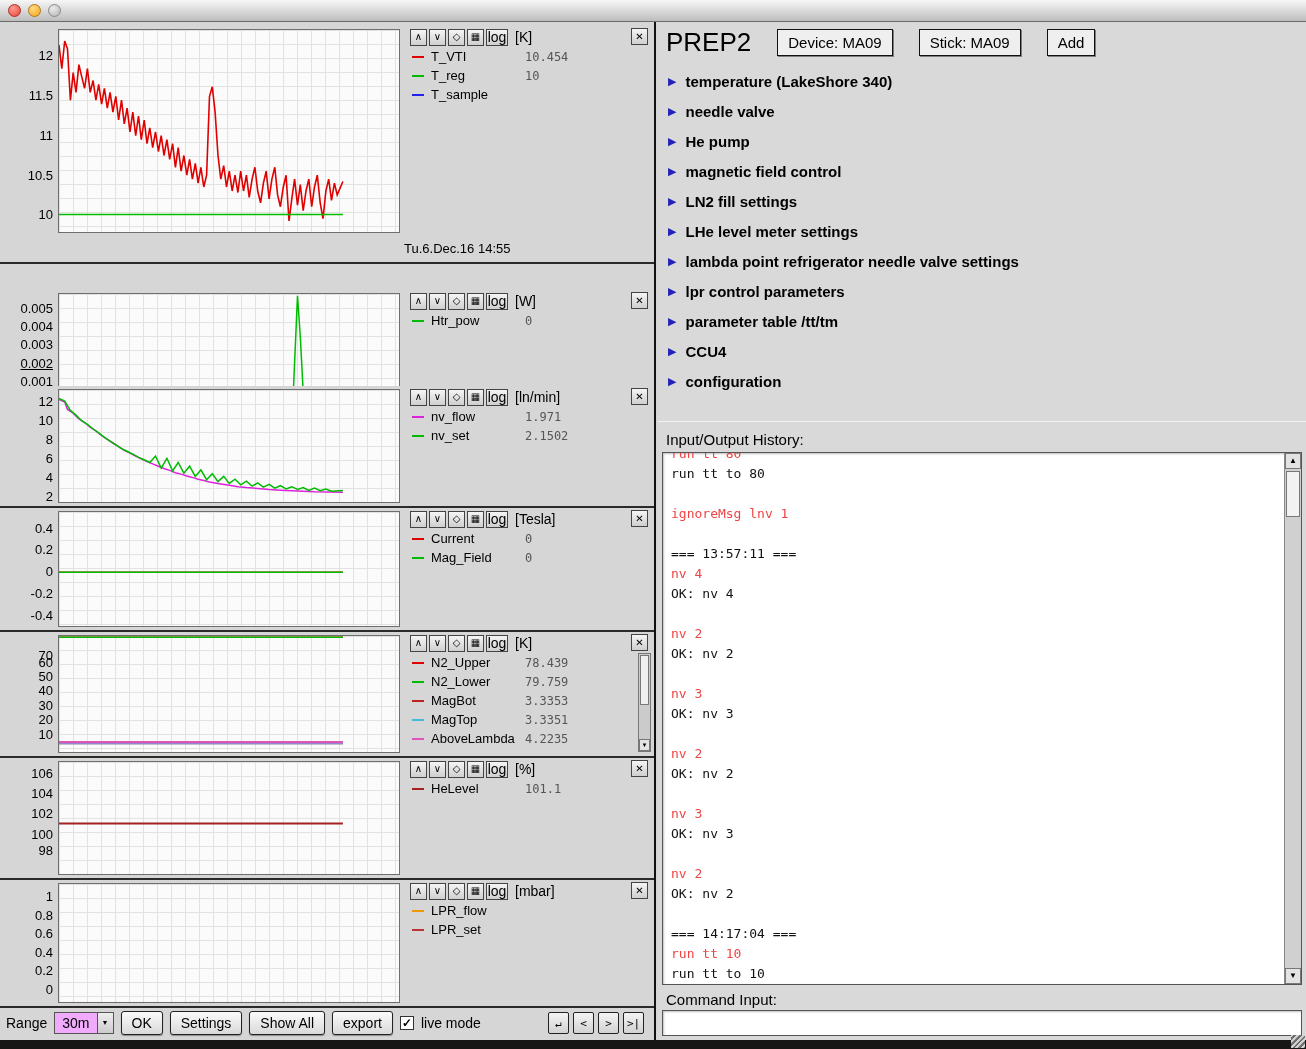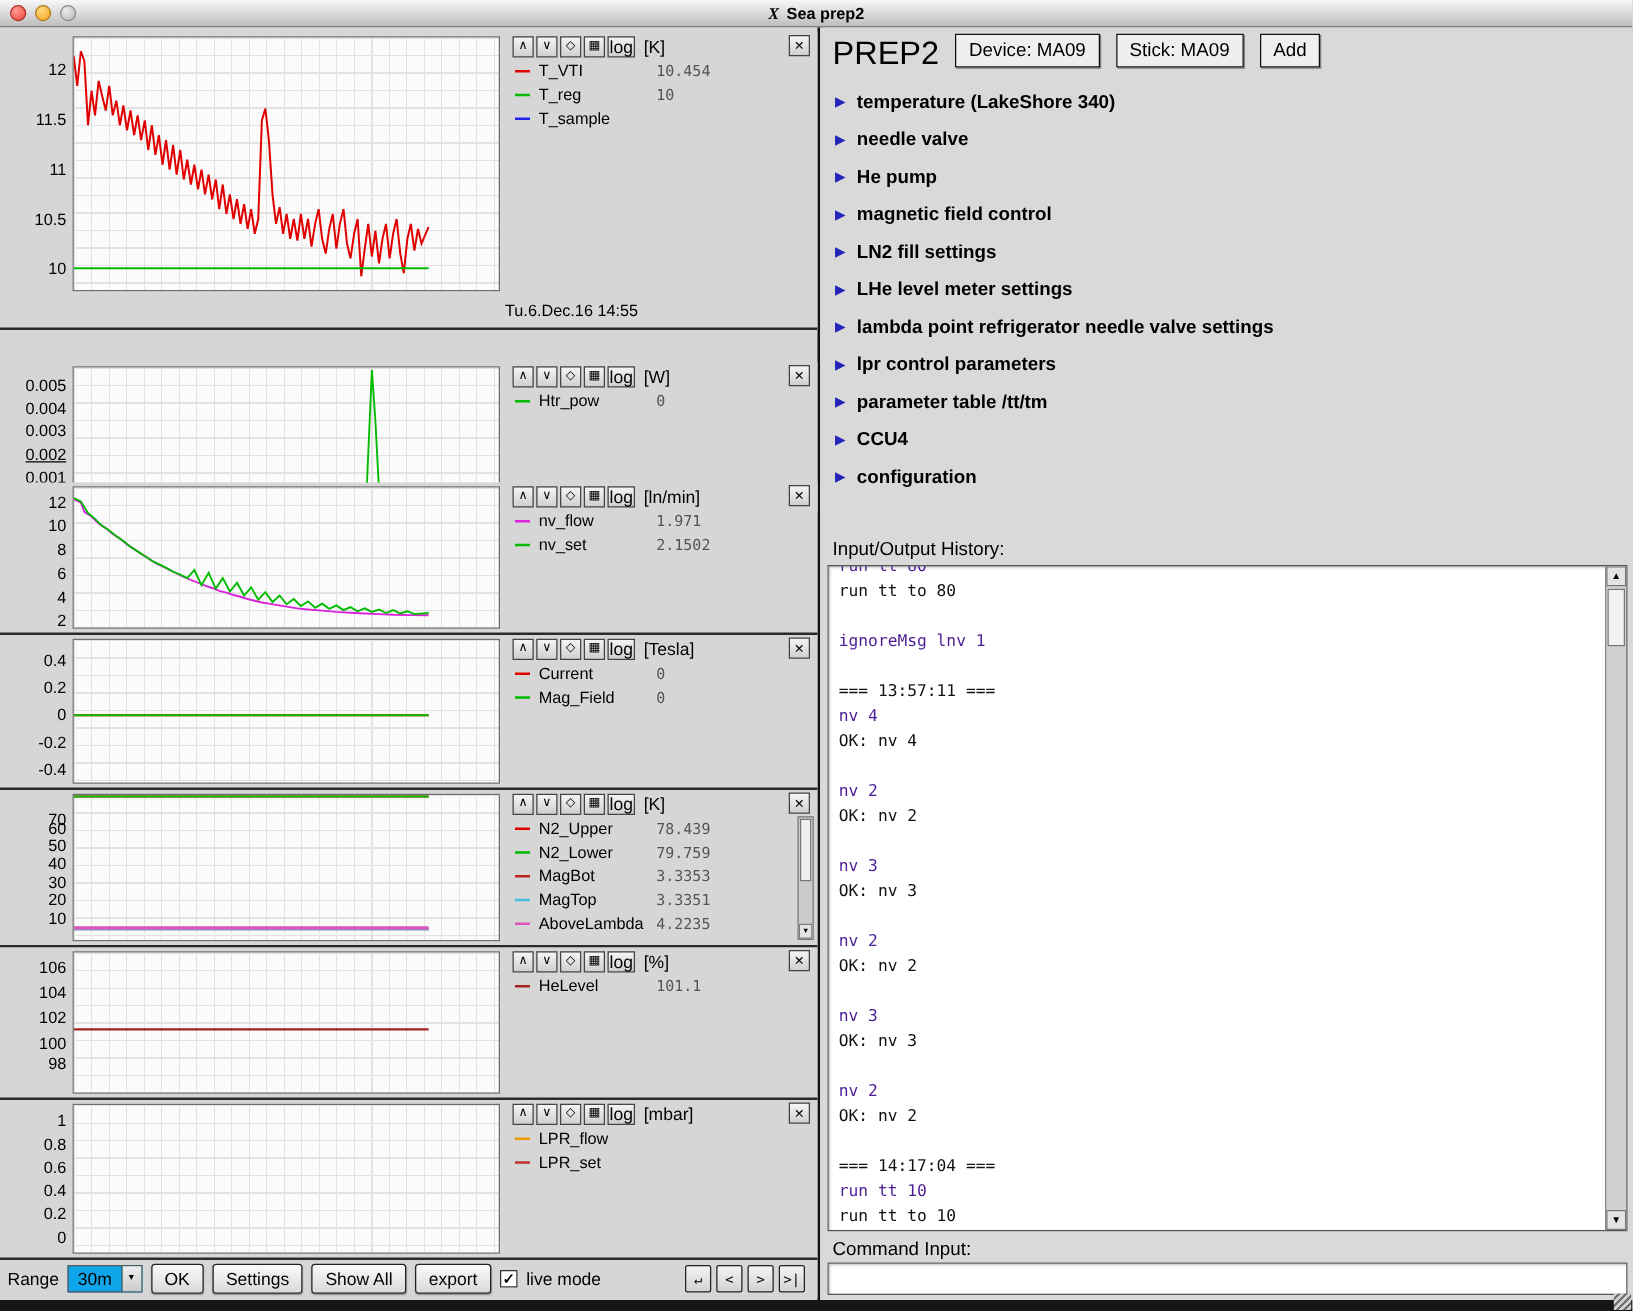--- a/index.html
+++ b/index.html
@@ -45,49 +45,49 @@
   .evalue{font-family:"DejaVu Sans Mono",monospace;font-size:12px;color:#555}
   .lg-scroll{position:absolute;right:3px;top:21px;bottom:4px;width:13px;background:#cbcbcb;border:1px solid #777}
   .lg-thumb{position:absolute;left:1px;top:1px;width:9px;height:52%;background:#efefef;border:1px solid #777}
   .lg-sdown{position:absolute;left:0;bottom:0;width:11px;height:12px;font-size:6px;line-height:10px;text-align:center;
     padding:0;border:1px solid #777;background:#e4e4e4}
 
   
   .controls{position:absolute;left:0;top:986px;width:654px;height:30px;display:flex;align-items:center;
     gap:7px;padding:0 6px;background:#d6d6d6}
   .ctl-label{font-size:14px}
-  .dd{display:flex;align-items:center;height:22px;border:1px solid #555;background:#0ea5e9}
+  .dd{display:flex;align-items:center;height:22px;border:1px solid #555;background:#f0abfc}
   .dd-val{padding:0 7px;font-size:14px}
   .dd-arr{width:16px;height:20px;border-left:1px solid #555;background:linear-gradient(#eee,#ccc);
     font-size:7px;text-align:center;line-height:20px}
   .btn{height:24px;padding:0 10px;font-size:14px;border:1px solid #222;border-radius:3px;
     background:linear-gradient(#fafafa,#d9d9d9);box-shadow:0 1px 1px rgba(0,0,0,.35);cursor:pointer}
   .cb{width:14px;height:14px;background:#fff;border:1px solid #333;font-size:12px;line-height:12px;
     text-align:center;font-weight:bold;cursor:pointer}
   .navgroup{margin-left:auto;display:flex;gap:4px;margin-right:4px}
   .nbtn{width:21px;height:22px;padding:0;font-size:11px;font-family:"DejaVu Sans Mono",monospace;
     border:1px solid #222;border-radius:2px;background:linear-gradient(#f4f4f4,#d2d2d2);cursor:pointer}
 
   
   .right{position:absolute;left:658px;top:22px;width:648px;height:1018px;background:#d9d9d9}
-  .prep-row{position:absolute;left:8px;top:5px;display:flex;align-items:flex-start;gap:13px}
+  .prep-row{position:absolute;left:8px;top:5px;display:flex;align-items:center;gap:26px}
   .prep-title{font-size:26px}
   .pbtn{height:27px;padding:0 10px;font-size:15px;border:1px solid #111;background:#efefef;
     box-shadow:1px 1px 0 #7d7d7d;cursor:pointer}
   .tree{position:absolute;left:10px;top:44px}
   .titem{display:flex;align-items:center;height:30px;gap:9px;cursor:pointer}
   .tri{color:#2323b8;font-size:11px}
   .tlabel{font-weight:bold;font-size:15px}
   .hr{position:absolute;left:0;top:399px;width:100%;height:1px;background:#999;border-bottom:1px solid #f2f2f2}
   .iolabel{position:absolute;left:8px;top:409px;font-size:15px}
   .history{position:absolute;left:4px;top:430px;width:640px;height:533px;background:#fff;
     border:1px solid #555;box-shadow:inset 1px 1px 2px rgba(0,0,0,.25);overflow:hidden}
   .hlines{position:absolute;left:8px;top:0;right:22px;margin-top:-9px;font-family:"DejaVu Sans Mono",monospace;
     font-size:13px;line-height:20px;white-space:pre}
-  .hline.cmd{color:#4c1d95}
+  .hline.cmd{color:#ef4444}
   .hline.resp{color:#111}
   .vscroll{position:absolute;right:0;top:0;bottom:0;width:17px;background:#d0d0d0;border-left:1px solid #888}
   .sarrow{position:absolute;left:0;width:16px;height:16px;padding:0;font-size:8px;line-height:14px;text-align:center;
     background:#e3e3e3;border:1px solid #777}
   .sarrow.up{top:0}.sarrow.down{bottom:0}
   .sthumb{position:absolute;left:1px;top:18px;width:14px;height:46px;background:#f2f2f2;border:1px solid #777}
   .cmdlabel{position:absolute;left:8px;top:969px;font-size:15px}
   .cmdinput{position:absolute;left:4px;top:988px;width:640px;height:26px;background:#fff;border:1px solid #555;
     box-shadow:inset 1px 1px 2px rgba(0,0,0,.25);font-family:"DejaVu Sans Mono",monospace;font-size:13px;padding:0 5px}
 
@@ -95,23 +95,20 @@
   .grip{position:absolute;right:1px;top:1035px;width:14px;height:13px;
     background:repeating-linear-gradient(135deg,#cfcfcf 0 2px,#6e6e6e 2px 4px)}
 </style>
 </head>
 <body>
 
 <div class="titlebar">
   <span class="tb-btn tb-close"></span>
   <span class="tb-btn tb-min"></span>
   <span class="tb-btn tb-zoom"></span>
-  <div class="tb-title">
-    <span class="xicon">X</span><span>Sea prep2</span>
-  </div>
 </div>
 
 <div class="left" id="charts">
   <div class="controls">
     <span class="ctl-label">Range</span>
     <span class="dd">
       <span class="dd-val">30m</span>
       <span class="dd-arr">▼</span>
     </span>
     <button class="btn">OK</button>

